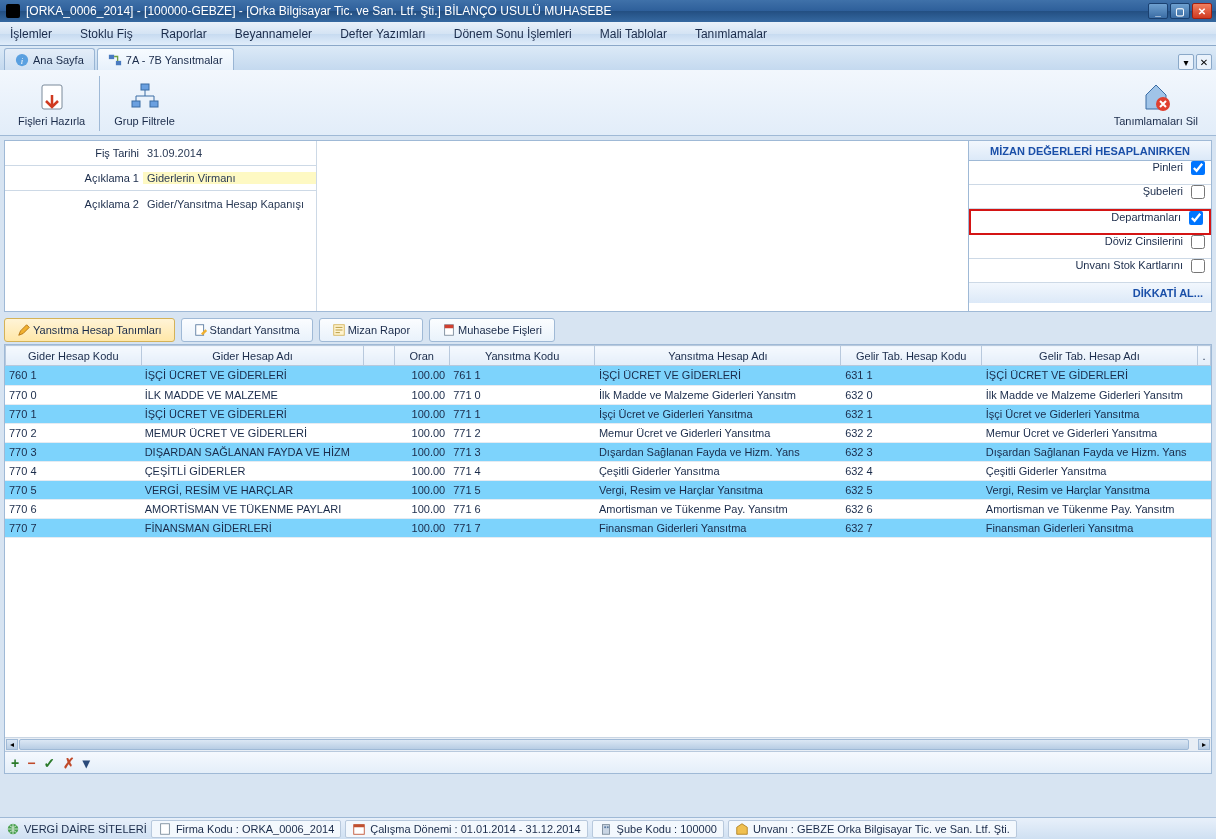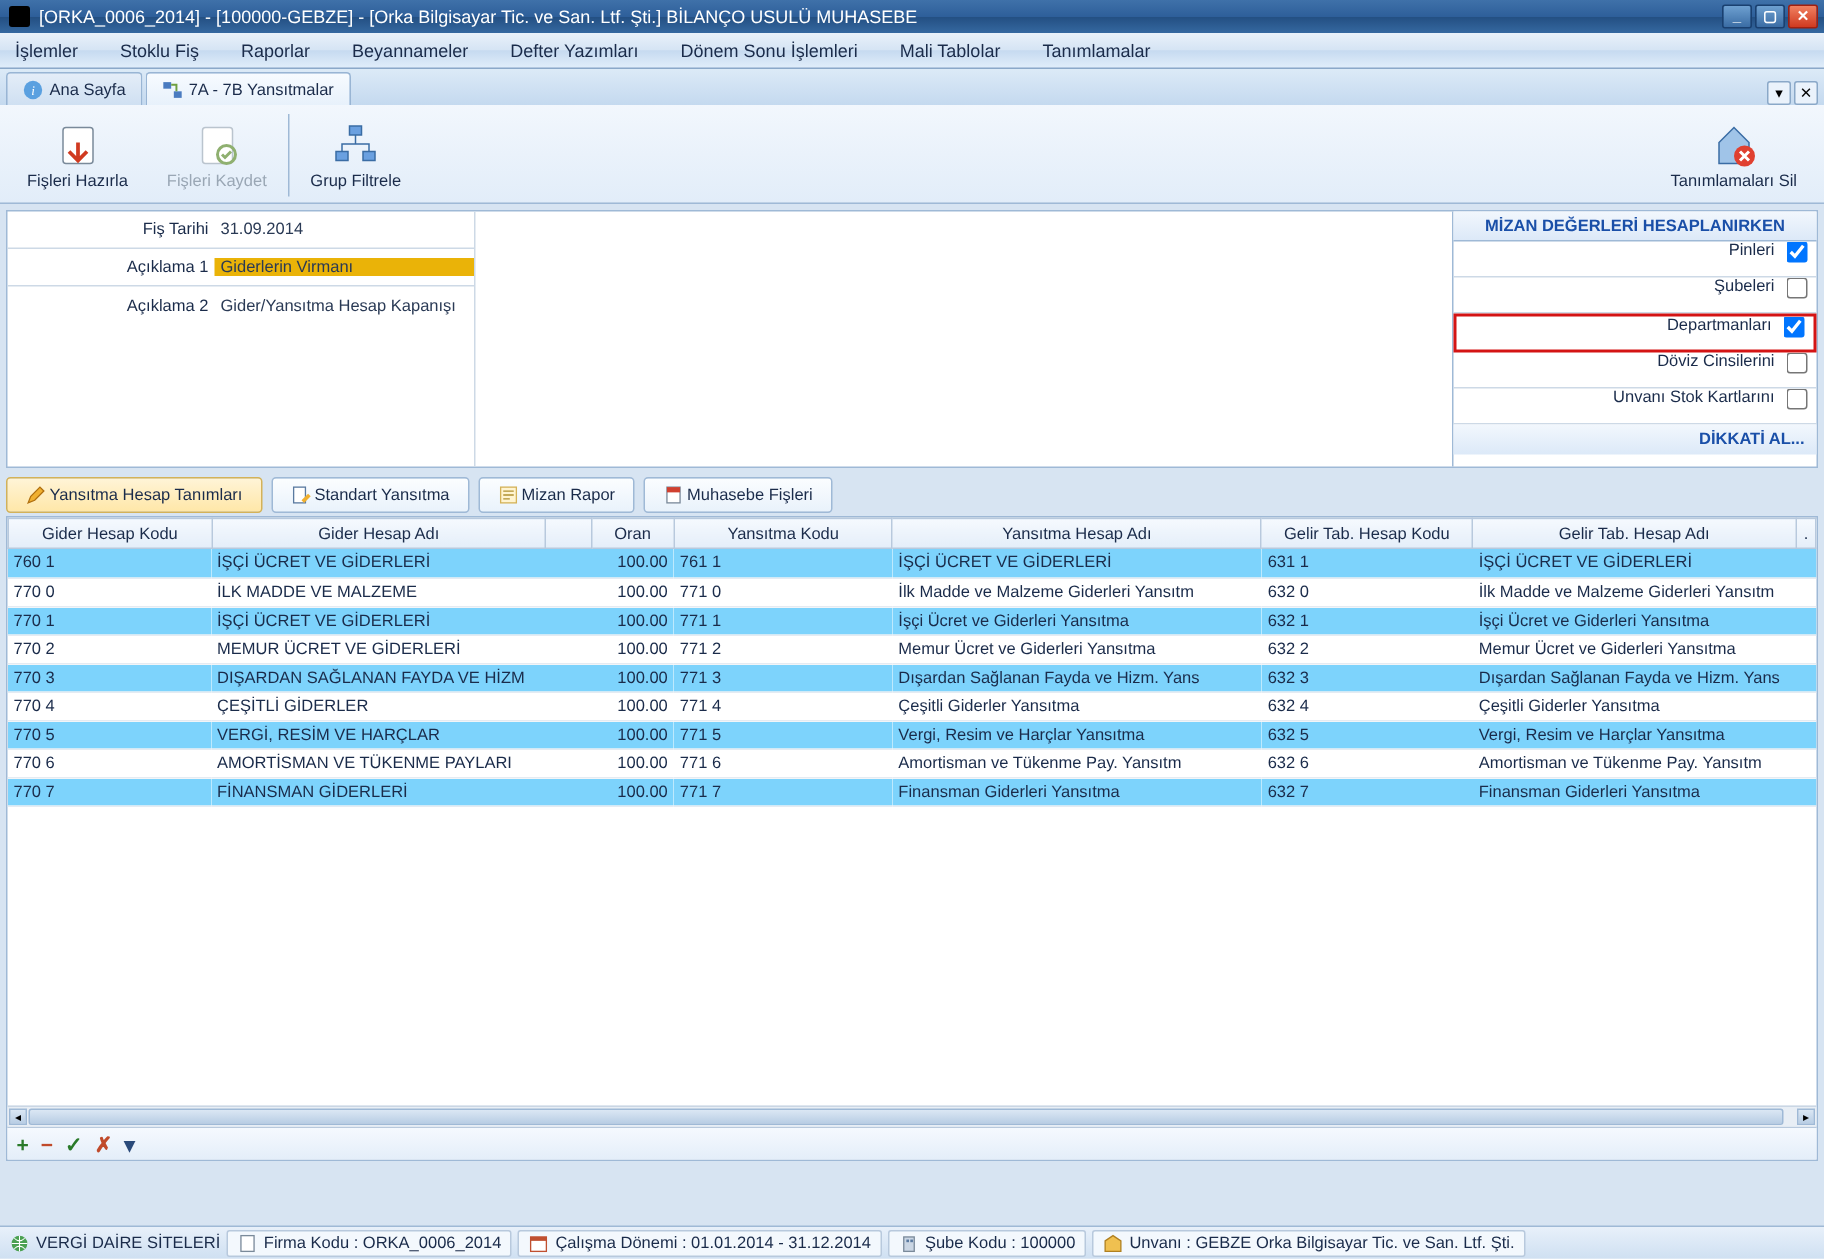--- a/index.html
+++ b/index.html
@@ -70,21 +70,21 @@
   
   .content { padding:4px; }
   .upper { display:flex; gap:0; border:1px solid #9fb9d6; background:#fff; height:172px; }
   .upper-left {
     width:312px; border-right:1px solid #cdd9e6;
   }
   .ul-row { display:flex; align-items:center; height:25px; border-bottom:1px solid #cdd9e6; }
   .ul-row:last-child { border-bottom:none; }
   .ul-label { width:138px; text-align:right; padding-right:4px; color:#1a2b4a; }
   .ul-val { flex:1; padding-left:4px; color:#2a3a55; }
-  .ul-row.alt .ul-val { background:#eab308; }
+  .ul-row.alt .ul-val { background:#fef9c3; }
   
   .upper-right { flex:1; display:flex; }
   .ur-spacer { flex:1; border-right:1px solid #9fb9d6; }
   .ur-panel { width:242px; display:flex; flex-direction:column; }
   .ur-head {
     height:20px; background: linear-gradient(#f2f7fd,#dce9f8);
     border-bottom:1px solid #9fb9d6; text-align:center; font-weight:bold; color:#1a4fa8;
     font-size:11px; line-height:20px;
   }
   .ur-row {
@@ -186,28 +186,20 @@
 </div>
 
 <div class="ribbon">
   <div class="ribbon-group">
     <div class="ribbon-btn">
       <svg class="ricon" viewBox="0 0 32 32">
           <rect x="6" y="4" width="20" height="24" rx="2" fill="#fff" stroke="#7a8a9a"></rect>
           <path d="M16 14 L16 26 M10 20 L16 26 L22 20" stroke="#d03a20" stroke-width="2.5" fill="none"></path>
         </svg>
       <span>Fişleri Hazırla</span>
-    </div>
-    <div class="ribbon-btn disabled">
-      <svg class="ricon" viewBox="0 0 32 32">
-          <rect x="6" y="4" width="20" height="24" rx="2" fill="#fff" stroke="#bac4ce"></rect>
-          <circle cx="22" cy="22" r="6" fill="none" stroke="#8fb070" stroke-width="2"></circle>
-          <path d="M19 22 L21 24 L25 20" stroke="#8fb070" stroke-width="2" fill="none"></path>
-        </svg>
-      <span>Fişleri Kaydet</span>
     </div>
   </div>
   <div class="ribbon-sep"></div>
   <div class="ribbon-group">
     <div class="ribbon-btn">
       <svg class="ricon" viewBox="0 0 32 32">
           <rect x="12" y="3" width="8" height="6" fill="#6aa0e0" stroke="#3a6ca4"></rect>
           <rect x="3" y="20" width="8" height="6" fill="#6aa0e0" stroke="#3a6ca4"></rect>
           <rect x="21" y="20" width="8" height="6" fill="#6aa0e0" stroke="#3a6ca4"></rect>
           <path d="M16 9 L16 15 M7 20 L7 15 L25 15 L25 20" stroke="#3a6ca4" fill="none"></path>

